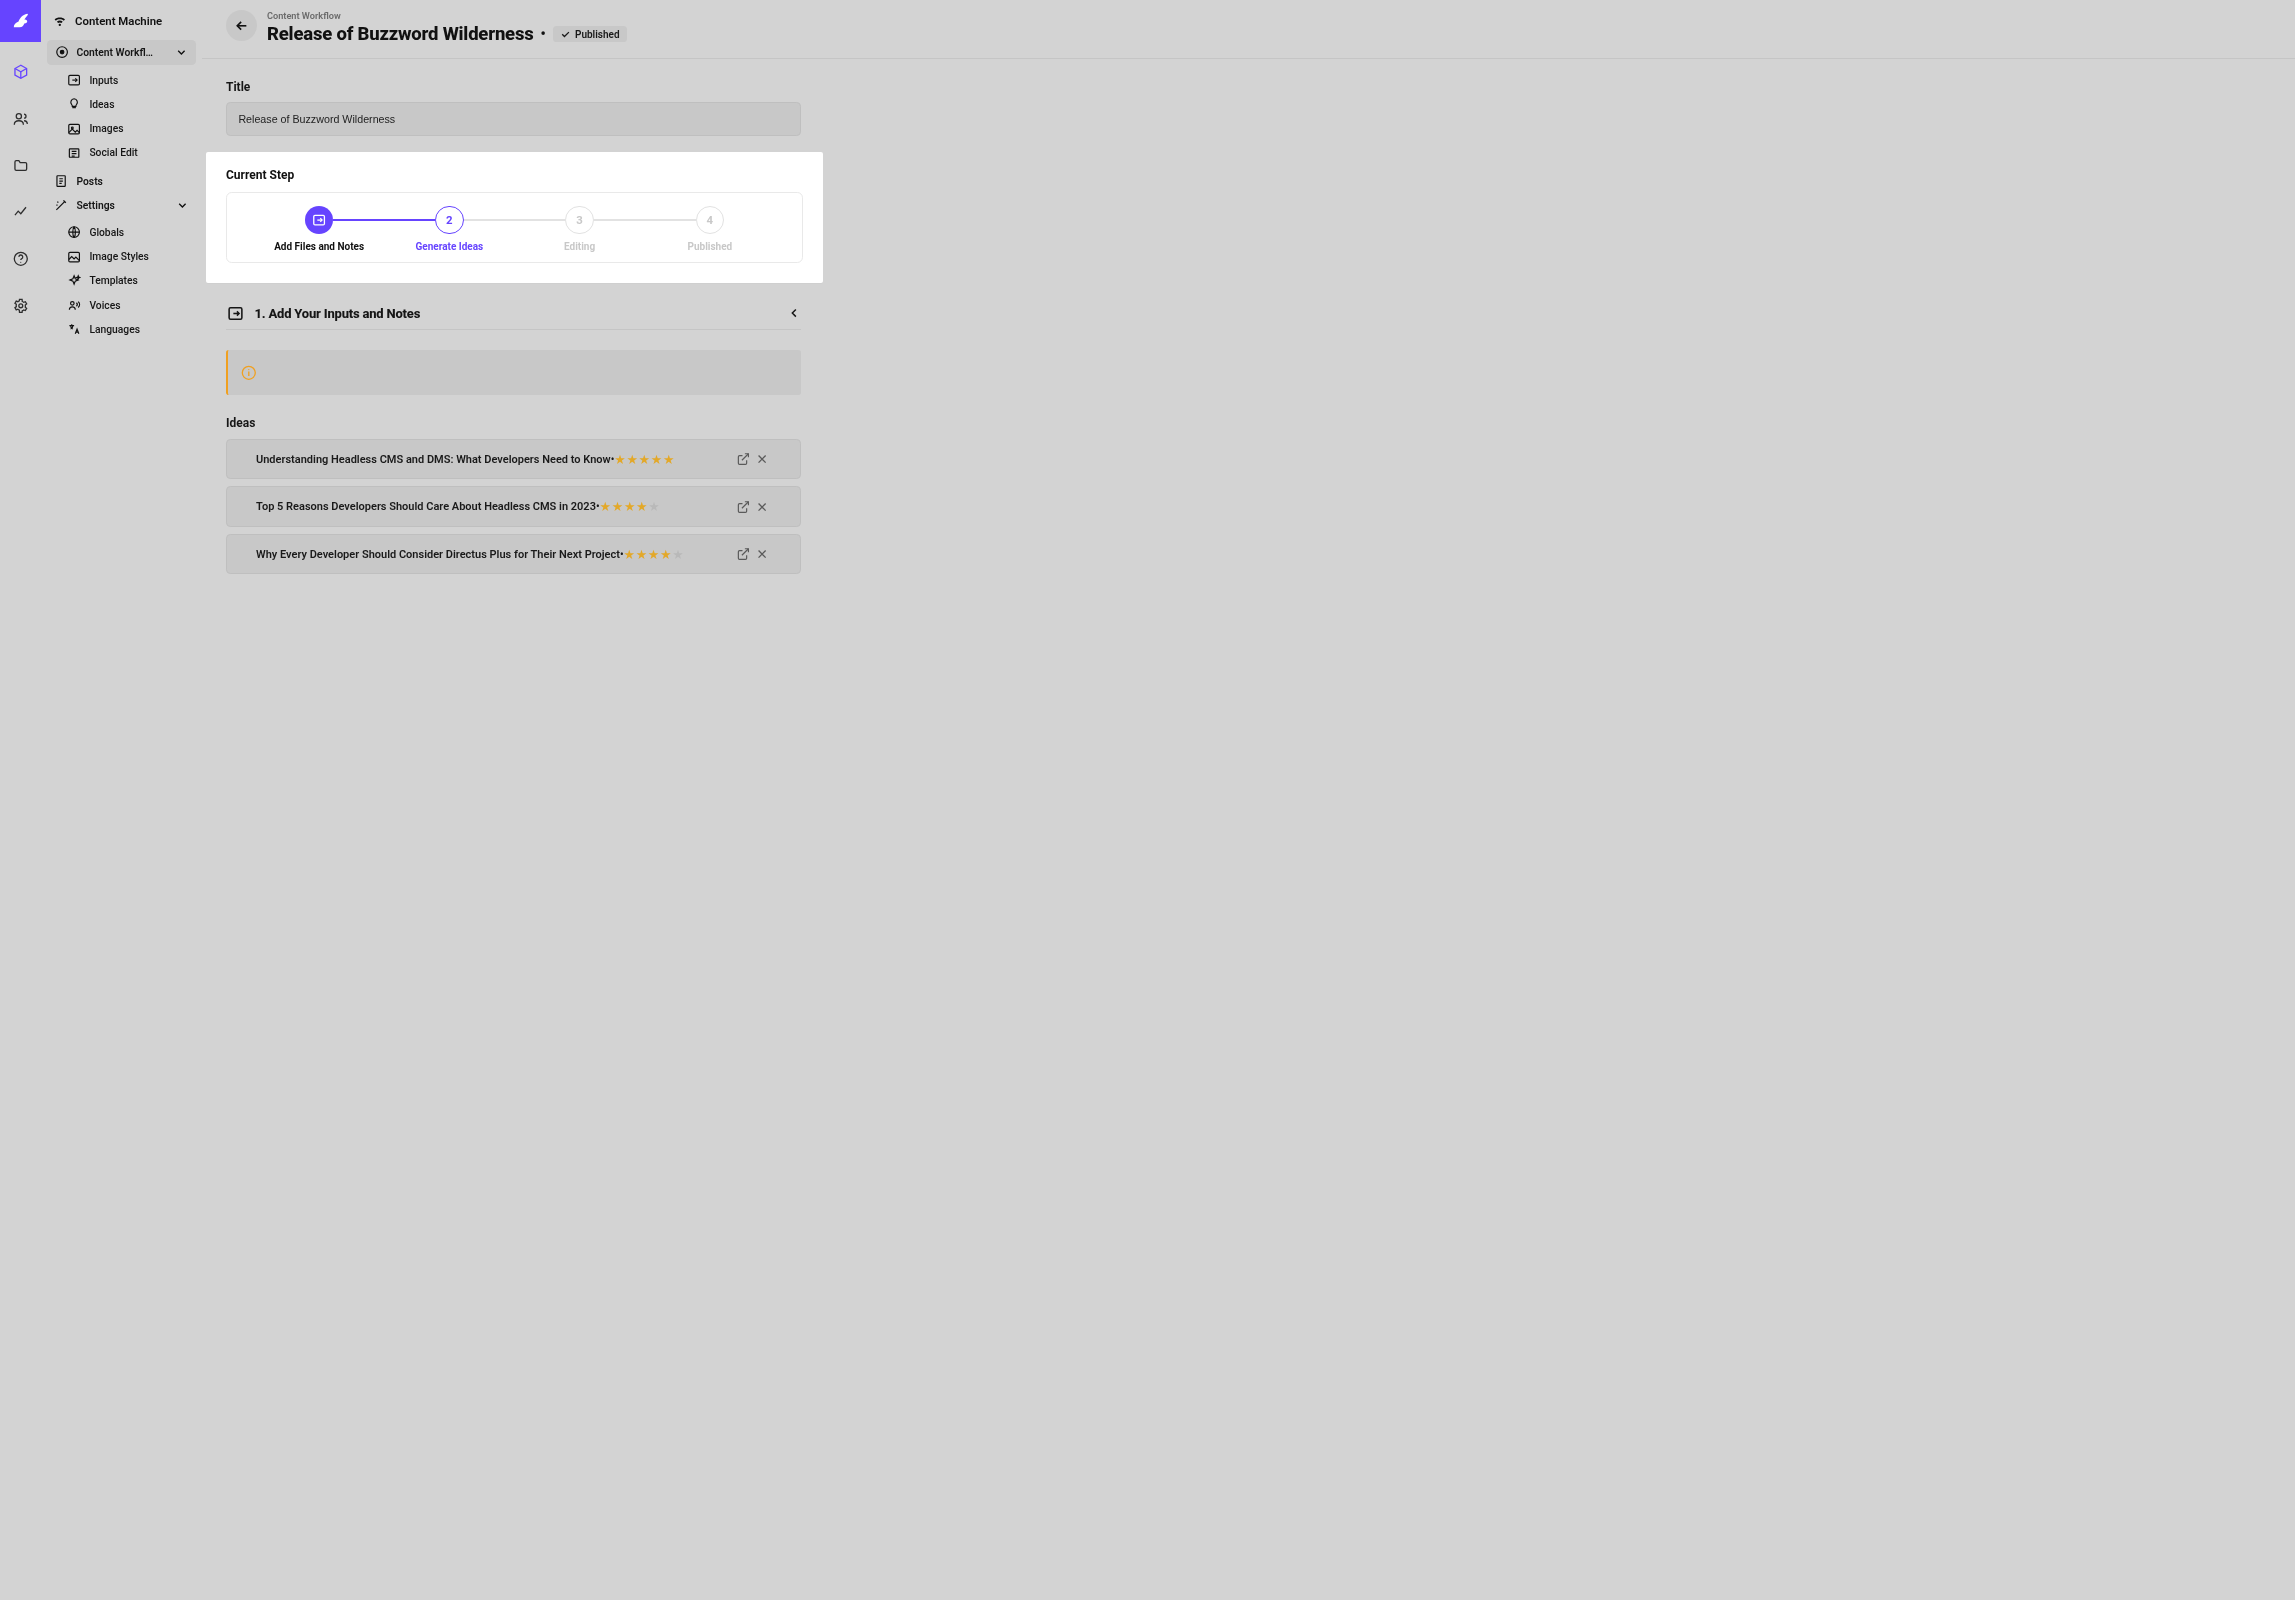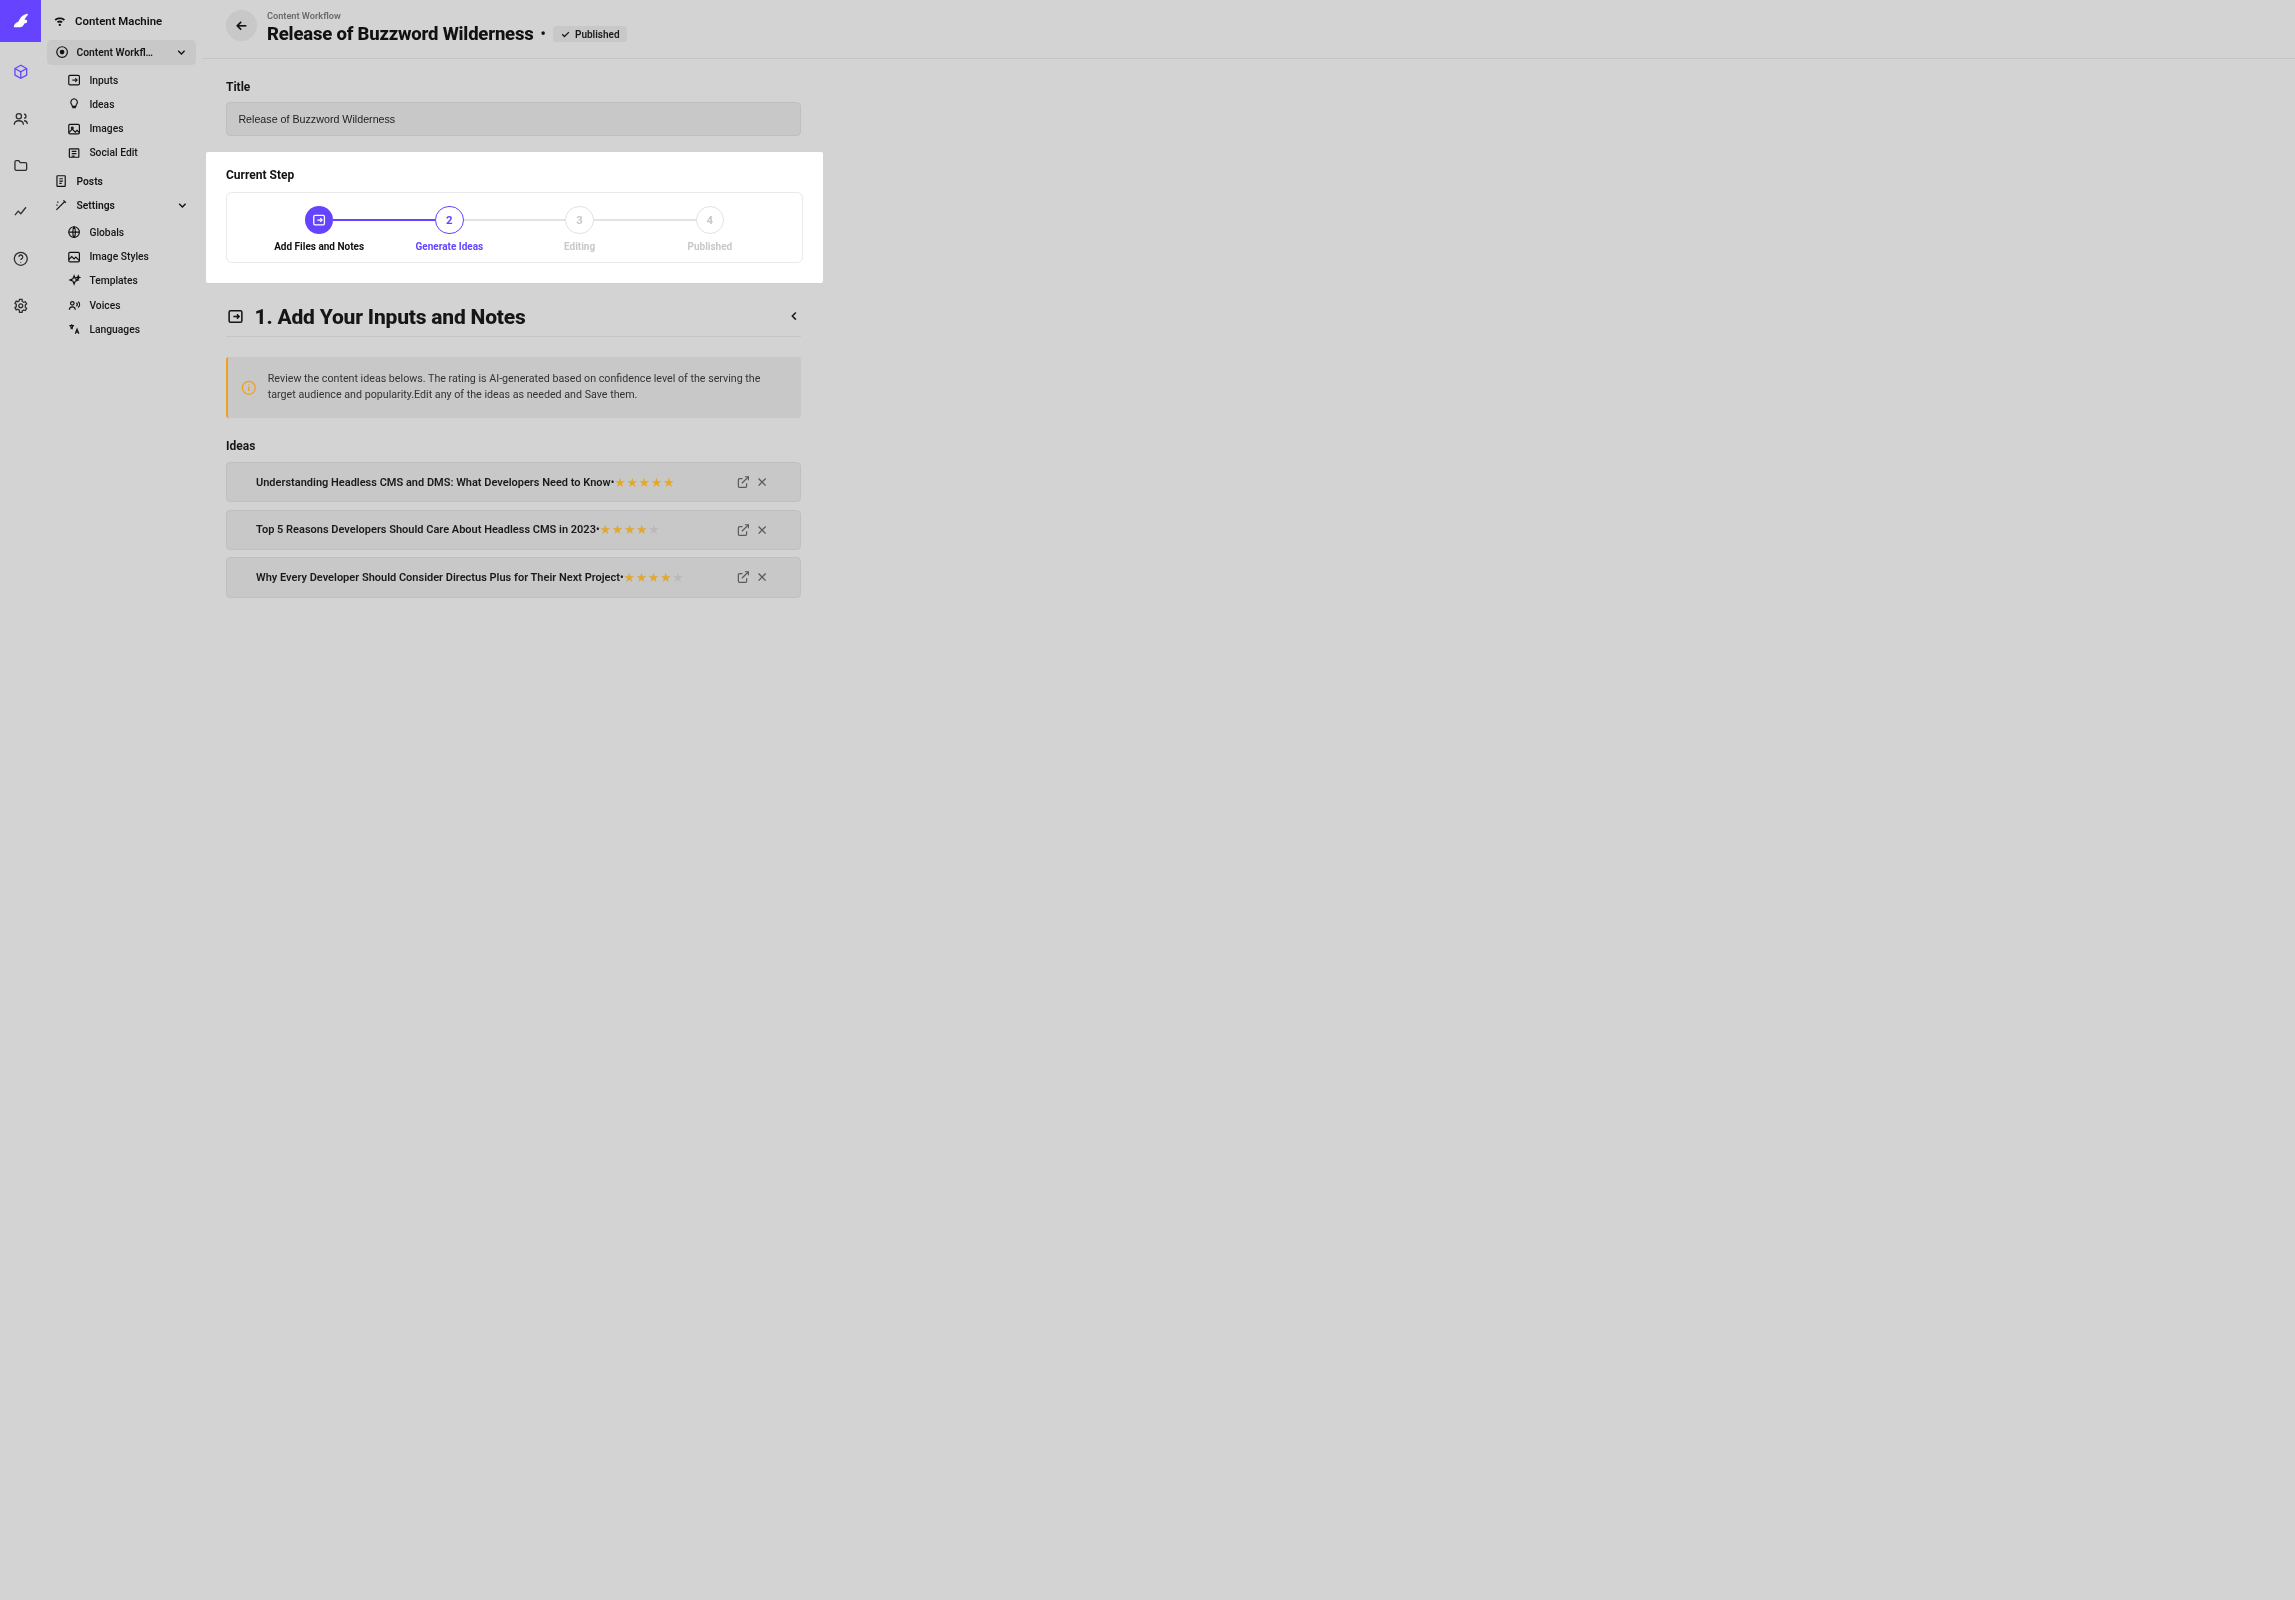--- a/index.html
+++ b/index.html
@@ -257,21 +257,21 @@
     width: 575px;
     max-width: 100%;
     display: flex;
     align-items: center;
     gap: 10px;
     padding: 12.8px 0 7.1px 0;
     border-bottom: 0.7px solid #c5c5c5;
     margin-top: 8.5px;
   }
   .section-heading {
-    font-size: 21px;
+    font-size: 13px;
     font-weight: 800;
     color: #161616;
     letter-spacing: -0.2px;
     flex: 1;
   }
   .section-icon { width: 18.5px; display:flex; justify-content:center; }
 
   
   .callout {
     width: 575px;
@@ -579,21 +579,20 @@
       
       <div class="callout">
         <span class="callout-icon">
           <svg width="15.6" height="15.6" viewBox="0 0 24 24" fill="none" stroke="currentColor" stroke-width="2">
               <circle cx="12" cy="12" r="10"></circle>
               <path d="M12 10v7"></path>
               <circle cx="12" cy="7" r="1" fill="currentColor" stroke="none"></circle>
             </svg>
         </span>
         <div class="callout-body">
-          <p><span>Review the content ideas belows. The rating is AI-generated based on confidence level of the serving the target audience and popularity.Edit any of the ideas as needed and Save them.</span></p>
         </div>
       </div>
 
       
       <div class="ideas-label">Ideas</div>
       <div id="ideas-list">
           <div class="idea-card">
             <span class="idea-title">Understanding Headless CMS and DMS: What Developers Need to Know</span>
             <span class="idea-sep">•</span>
             <span class="stars">

